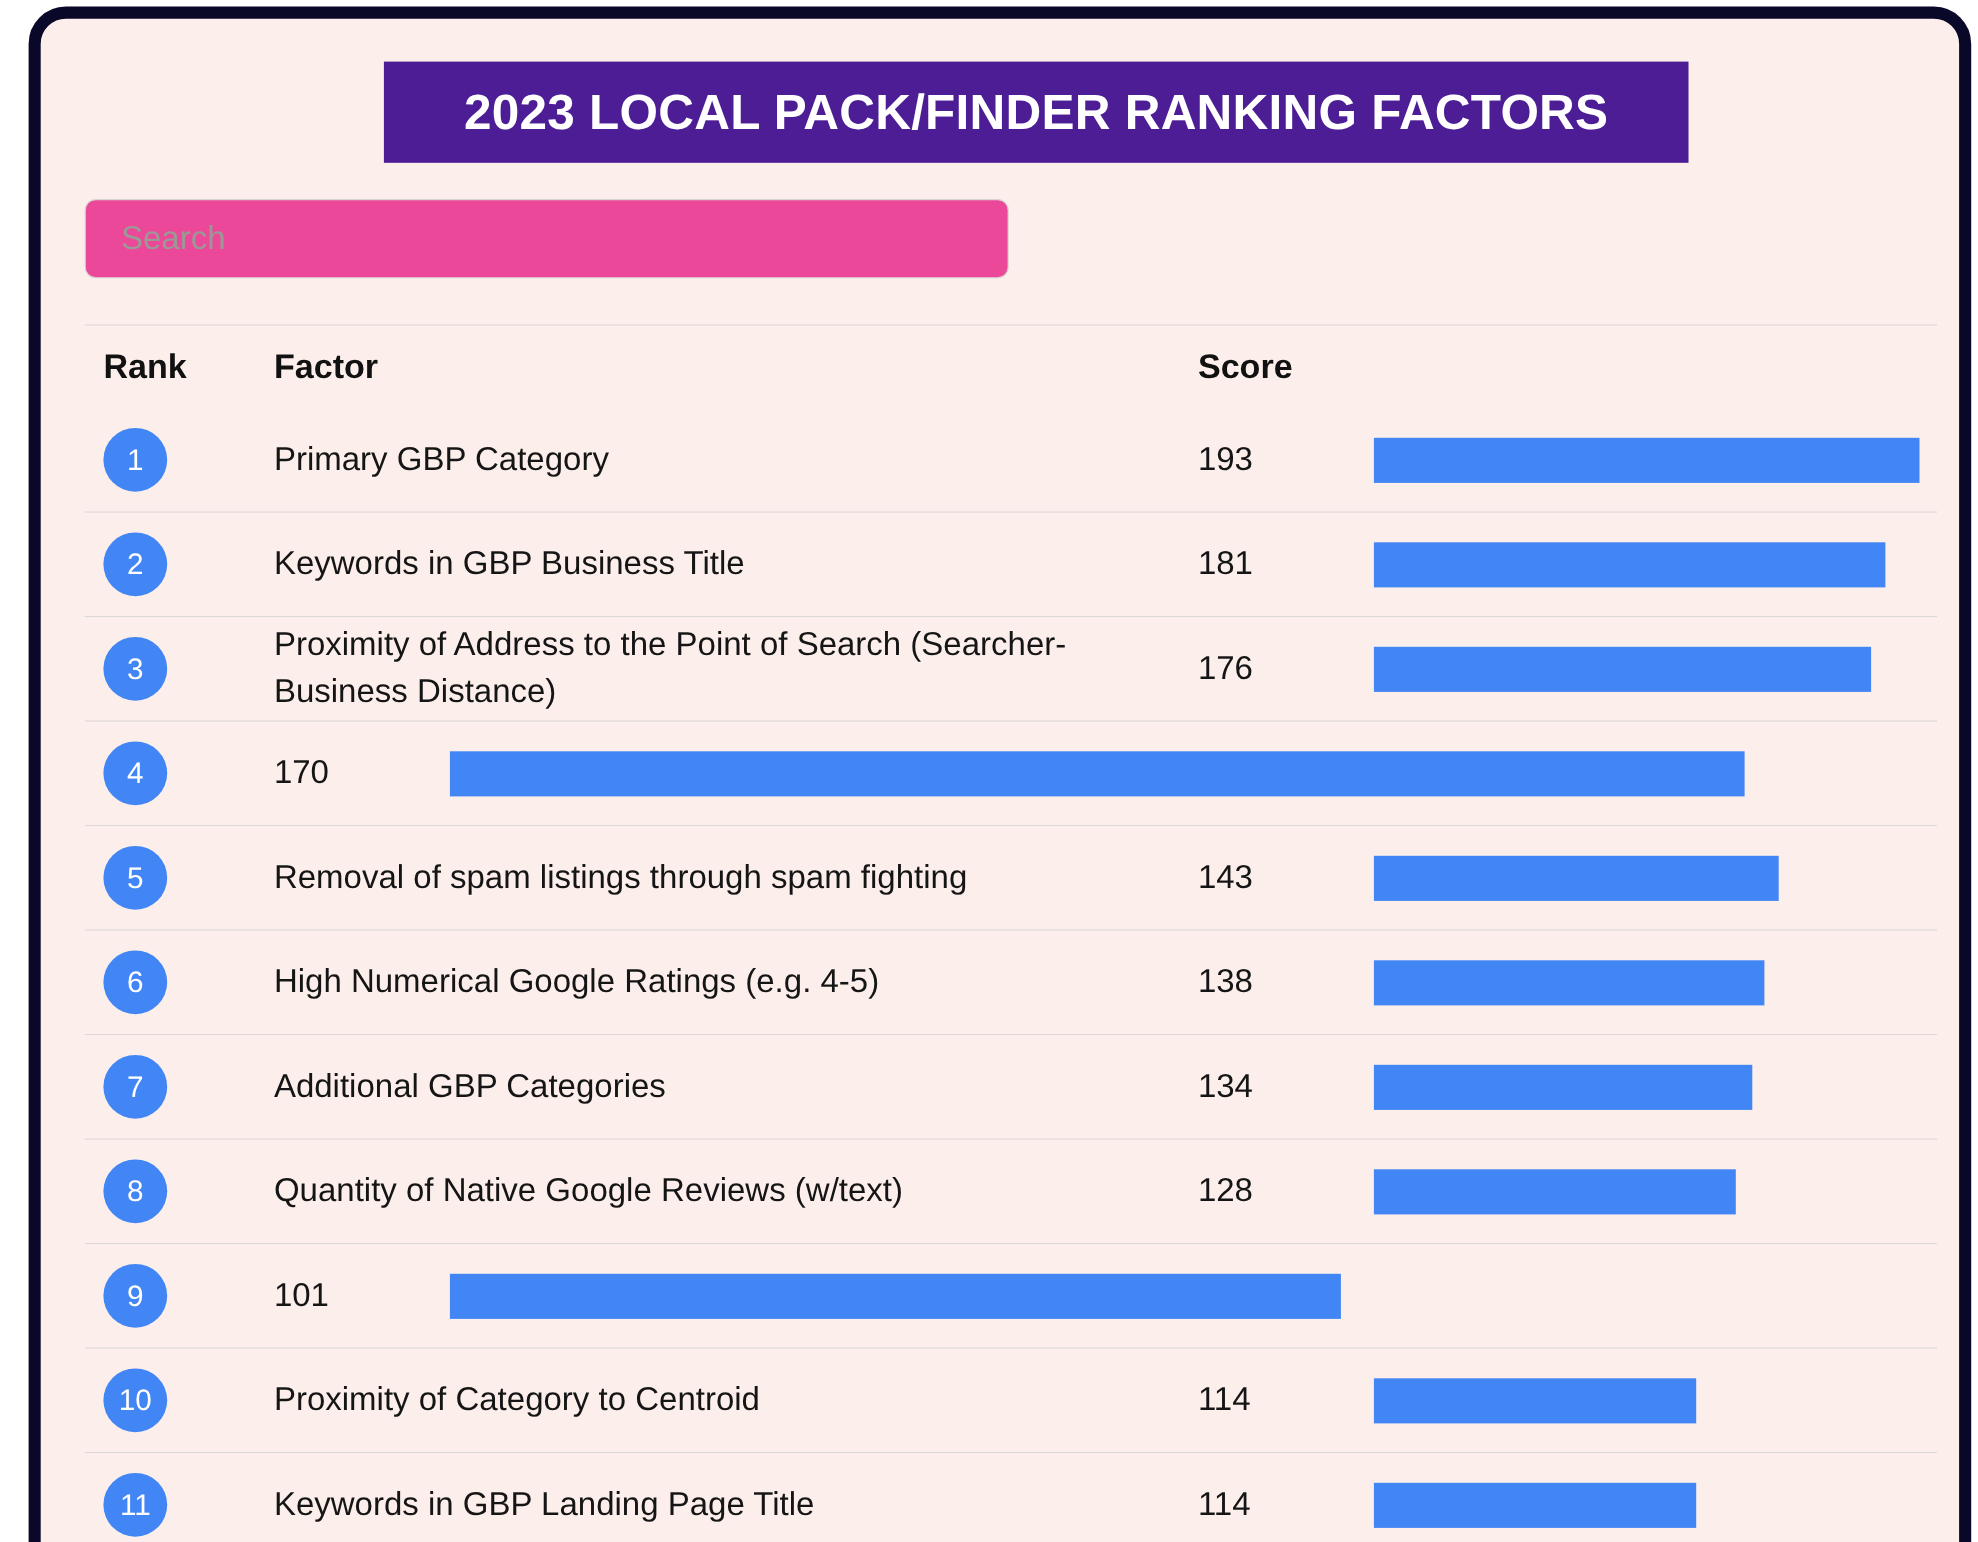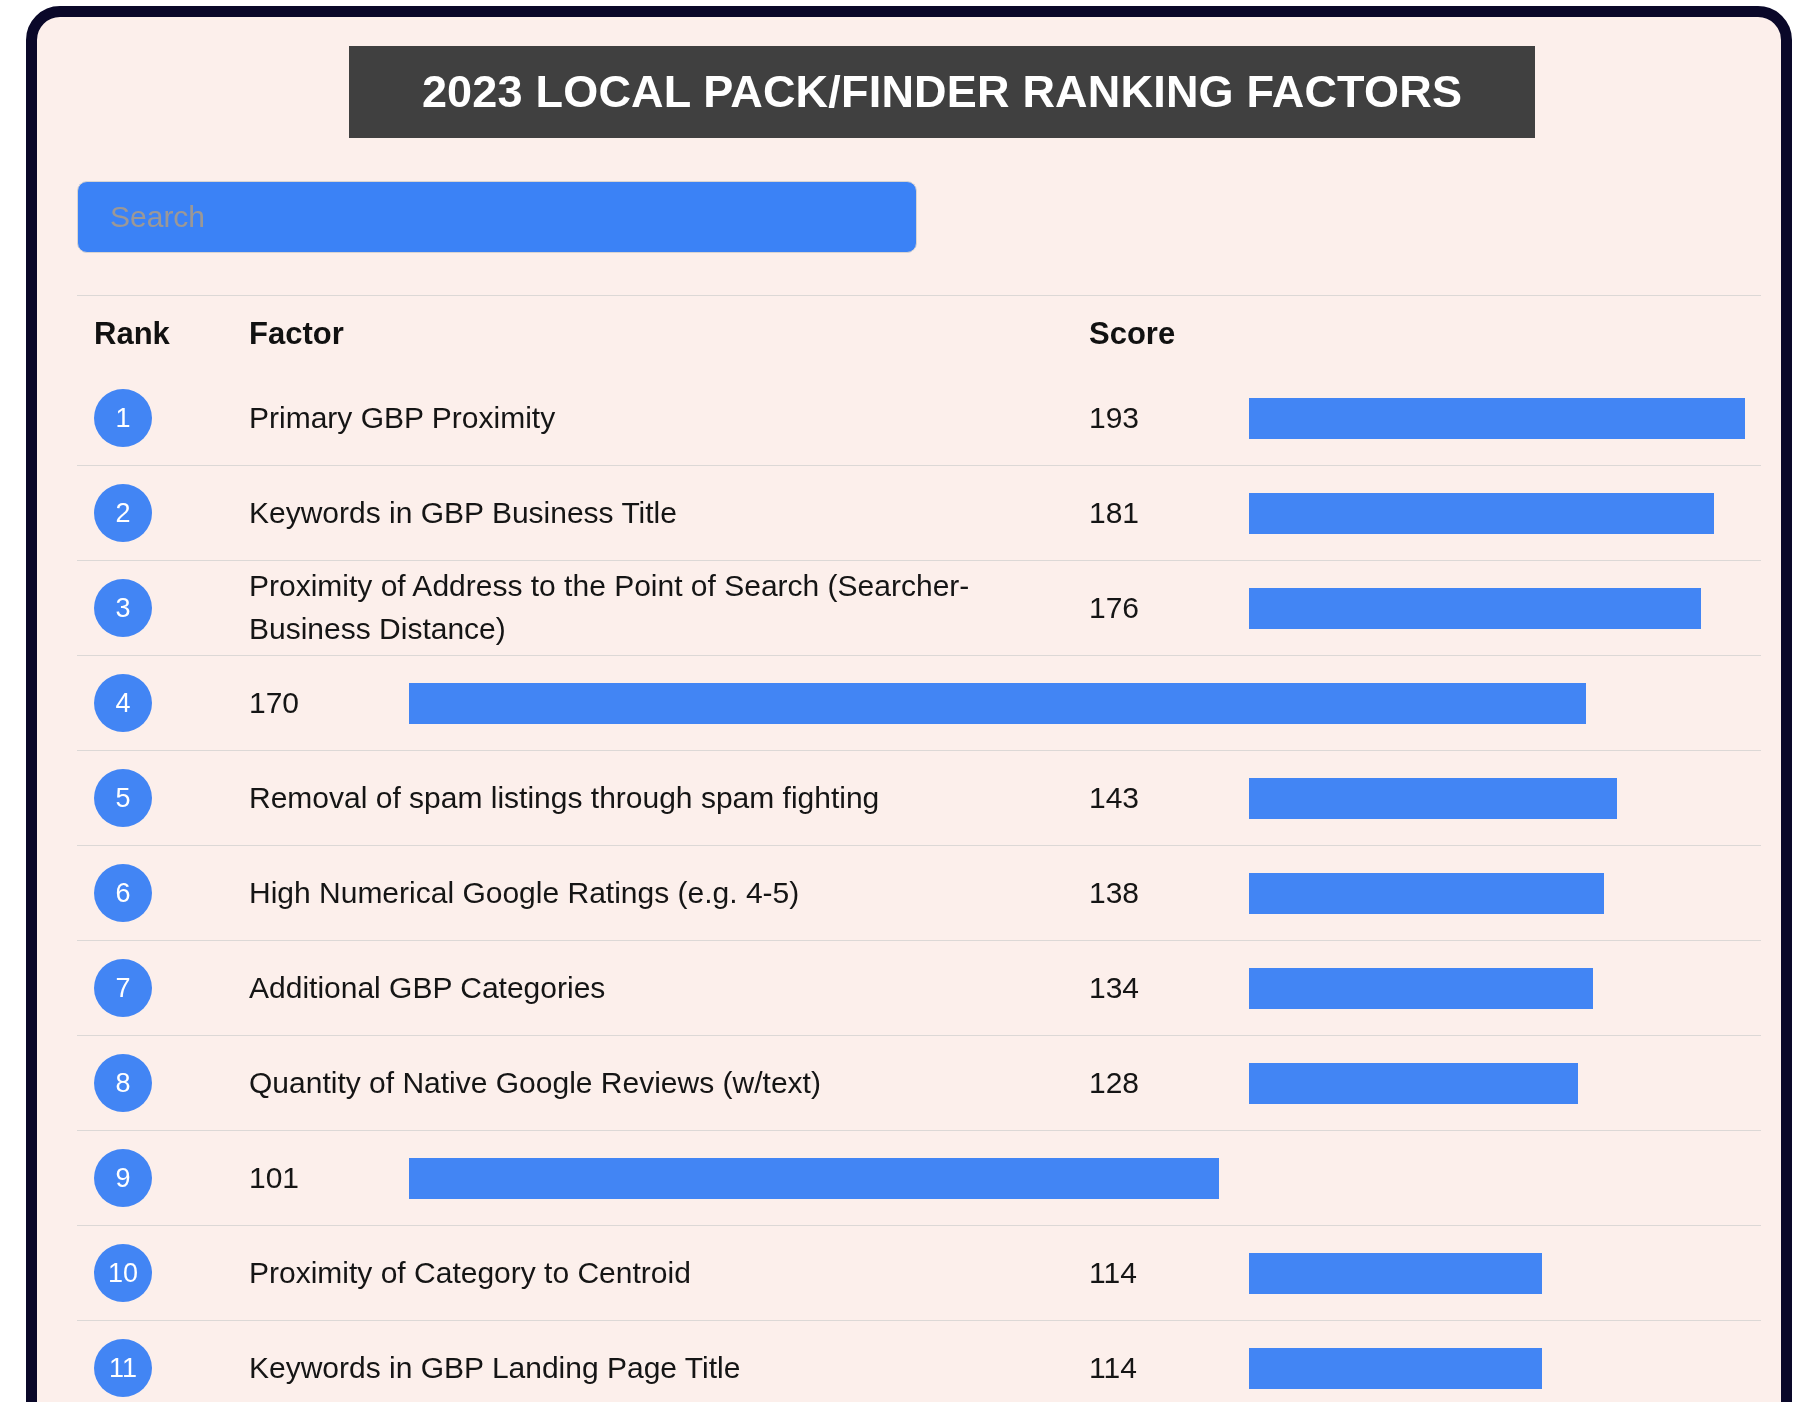--- a/index.html
+++ b/index.html
@@ -25,24 +25,24 @@
     background: #fcefeb;
     border: 11px solid #0a0829;
     border-radius: 34px;
     overflow: hidden;
   }
 
   
   #title-banner {
     position: absolute;
     left: 312px;
-    top: 29px;
+    top: 39px;
     width: 1186px;
     height: 92px;
-    background: #404040;
+    background: #4c1d95;
     display: flex;
     align-items: center;
     justify-content: center;
   }
   #title-text {
     color: #ffffff;
     font-size: 45px;
     font-weight: 700;
     letter-spacing: 0.2px;
     white-space: nowrap;
@@ -52,21 +52,21 @@
   
   #search-input {
     position: absolute;
     left: 40px;
     top: 164px;
     width: 840px;
     height: 72px;
     box-sizing: border-box;
     border: 1px solid #d8d4d2;
     border-radius: 10px;
-    background: #3b82f6;
+    background: #ec4899;
     font-size: 30px;
     color: #1b1b1b;
     padding: 0 32px;
     outline: none;
     font-family: "Liberation Sans", sans-serif;
   }
   #search-input::placeholder {
     color: #9c9896;
   }
 
@@ -175,21 +175,21 @@
       <div class="col-factor head-cell">Factor</div>
       <div class="col-score head-cell">Score</div>
       <div class="col-bar"></div>
     </div>
 
     <div id="table-body">
         <div class="row data-row">
           <div class="col-rank">
             <div class="rank-badge">1</div>
           </div>
-          <div class="col-factor"><span class="factor-text">Primary GBP Proximity</span></div>
+          <div class="col-factor"><span class="factor-text">Primary GBP Category</span></div>
           <div class="col-score"><span class="score-text">193</span></div>
           <div class="col-bar">
             <div class="bar-track">
               <div class="bar-fill" style="width: 100%; background: rgb(66, 133, 244);"></div>
             </div>
           </div>
         </div>
         <div class="row data-row">
           <div class="col-rank">
             <div class="rank-badge">2</div>

